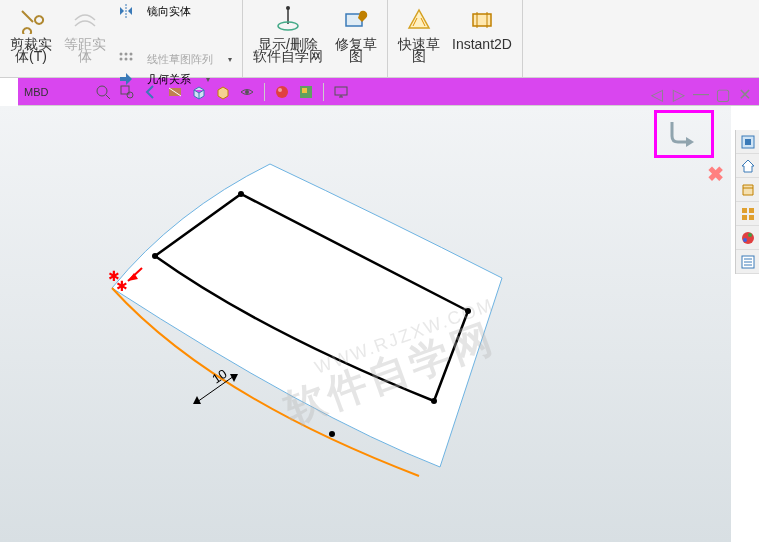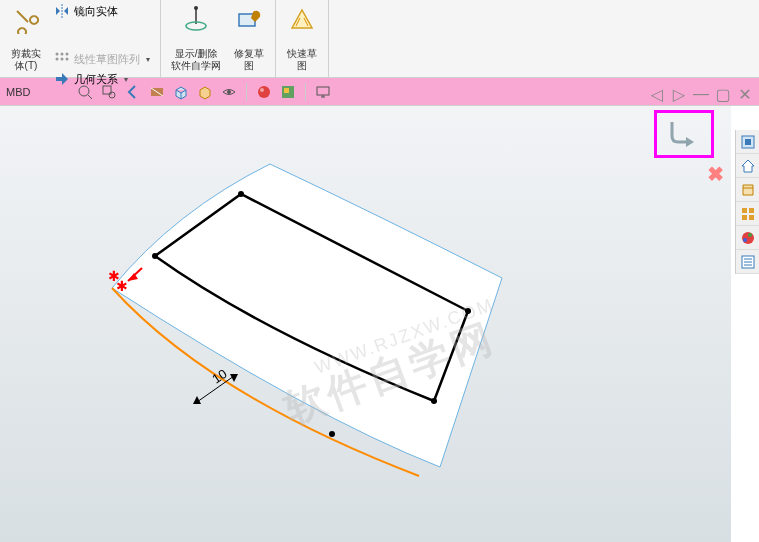--- a/index.html
+++ b/index.html
@@ -2,30 +2,30 @@
 <html><head>
 <meta charset="utf-8">
 <style>
 * { margin: 0; padding: 0; box-sizing: border-box; font-family: "Microsoft YaHei", Arial, sans-serif; }
 body { width: 759px; height: 542px; background: #fff; overflow: hidden; position: relative; }
 
 .ribbon { height: 78px; background: #f5f5f5; border-bottom: 1px solid #d0d0d0; display: flex; }
 .ribbon-group { border-right: 1px solid #d0d0d0; padding: 2px 6px; display: flex; align-items: flex-start; gap: 4px; }
 .ribbon-btn { display: flex; flex-direction: column; align-items: center; justify-content: flex-start; padding: 2px 4px; cursor: pointer; min-width: 38px; }
 .ribbon-btn .icon { width: 32px; height: 32px; display: flex; align-items: center; justify-content: center; }
-.ribbon-btn .label { font-size: 10px; text-align: center; line-height: 12px; margin-top: 12px; color: #333; white-space: pre-line; }
+.ribbon-btn .label { font-size: 14px; text-align: center; line-height: 12px; margin-top: 2px; color: #333; white-space: pre-line; }
 .ribbon-btn.disabled .label { color: #aaa; }
 .ribbon-btn.disabled .icon svg { opacity: 0.4; }
 .ribbon-small-col { display: flex; flex-direction: column; gap: 2px; }
-.ribbon-small { display: flex; align-items: center; gap: 4px; padding: 1px 4px; font-size: 11px; cursor: pointer; white-space: nowrap; }
+.ribbon-small { display: flex; align-items: center; gap: 13px; padding: 1px 4px; font-size: 11px; cursor: pointer; white-space: nowrap; }
 .ribbon-small.disabled { color: #aaa; margin-top: 28px; }
 .ribbon-small .small-icon { width: 16px; height: 16px; display: flex; align-items: center; justify-content: center; }
 .ribbon-small .arrow { font-size: 8px; color: #555; margin-left: 2px;}
 
-.sub-bar { height: 28px; background: #f9a8d4; border-bottom: 1px solid #d0d0d0; display: flex; align-items: center; padding: 0 6px; gap: 6px; }
+.sub-bar { height: 28px; background: #d946ef; border-bottom: 1px solid #d0d0d0; display: flex; align-items: center; padding: 0 6px; gap: 6px; margin-left: 18px; }
 .sub-bar .tab-label { font-size: 11px; color: #333; padding-right: 10px; }
 .toolbar-icons { display: flex; gap: 6px; align-items: center; margin-left: 30px; }
 .toolbar-icons .tb-icon { width: 18px; height: 18px; cursor: pointer; display:flex; align-items:center; justify-content:center; }
 .toolbar-icons .tb-sep { width: 1px; height: 18px; background: #ccc; margin: 0 2px; }
 
 .right-controls { position: absolute; right: 6px; top: 86px; display: flex; gap: 6px; align-items: center; }
 .right-controls .ctrl-icon { width: 16px; height: 16px; cursor: pointer; display:flex; align-items:center; justify-content:center; color:#888;}
 
 .viewport { position: absolute; left: 0; top: 106px; right: 28px; bottom: 0; background: linear-gradient(#f2f4f6, #d8dfe3); }
 
@@ -44,20 +44,29 @@
 <div class="ribbon">
   <div class="ribbon-group">
     <div class="ribbon-btn">
       <span class="icon">
         <svg width="28" height="28">
             <path d="M5 5 L16 16 M10 22 a4 4 0 1 0 0.1 0 M22 10 a4 4 0 1 0 0.1 0" stroke="#b08830" stroke-width="2" fill="none"></path>
           </svg>
       </span>
       <span class="label">剪裁实
 体(T)</span>
+    </div>
+    <div class="ribbon-btn disabled">
+      <span class="icon">
+        <svg width="28" height="28">
+            <path d="M4 14 Q14 4 24 14 M4 20 Q14 10 24 20" stroke="#888" stroke-width="1.5" fill="none"></path>
+          </svg>
+      </span>
+      <span class="label">等距实
+体</span>
     </div>
     <div class="ribbon-small-col">
       <div class="ribbon-small">
         <span class="small-icon">
           <svg width="16" height="16">
               <path d="M8 1 L8 15" stroke="#3a7ab8" stroke-width="1" stroke-dasharray="2 1"></path>
               <path d="M2 4 L6 8 L2 12 Z M14 4 L10 8 L14 12 Z" fill="#3a7ab8"></path>
             </svg>
         </span>
         <span>镜向实体</span>
@@ -117,20 +126,29 @@
     <div class="ribbon-btn">
       <span class="icon">
         <svg width="28" height="28">
             <path d="M4 22 L14 4 L24 22 Z" stroke="#d4a020" stroke-width="1.5" fill="#fff0c0"></path>
             <path d="M12 12 L8 20 M16 12 L20 20" stroke="#e09000" stroke-width="1"></path>
           </svg>
       </span>
       <span class="label">快速草
 图</span>
     </div>
+    <div class="ribbon-btn">
+      <span class="icon">
+        <svg width="28" height="28">
+            <rect x="5" y="8" width="18" height="12" stroke="#c08000" stroke-width="1.5" fill="#ffe8b0"></rect>
+            <path d="M9 6 L9 22 M19 6 L19 22" stroke="#c08000" stroke-width="1"></path>
+          </svg>
+      </span>
+      <span class="label">Instant2D</span>
+    </div>
   </div>
 </div>
 
 <div class="sub-bar">
   <span class="tab-label">MBD</span>
   <div class="toolbar-icons">
     <span class="tb-icon">
         <svg width="16" height="16">
           <circle cx="7" cy="7" r="5" stroke="#555" fill="none"></circle>
           <path d="M11 11 L15 15" stroke="#555"></path>

